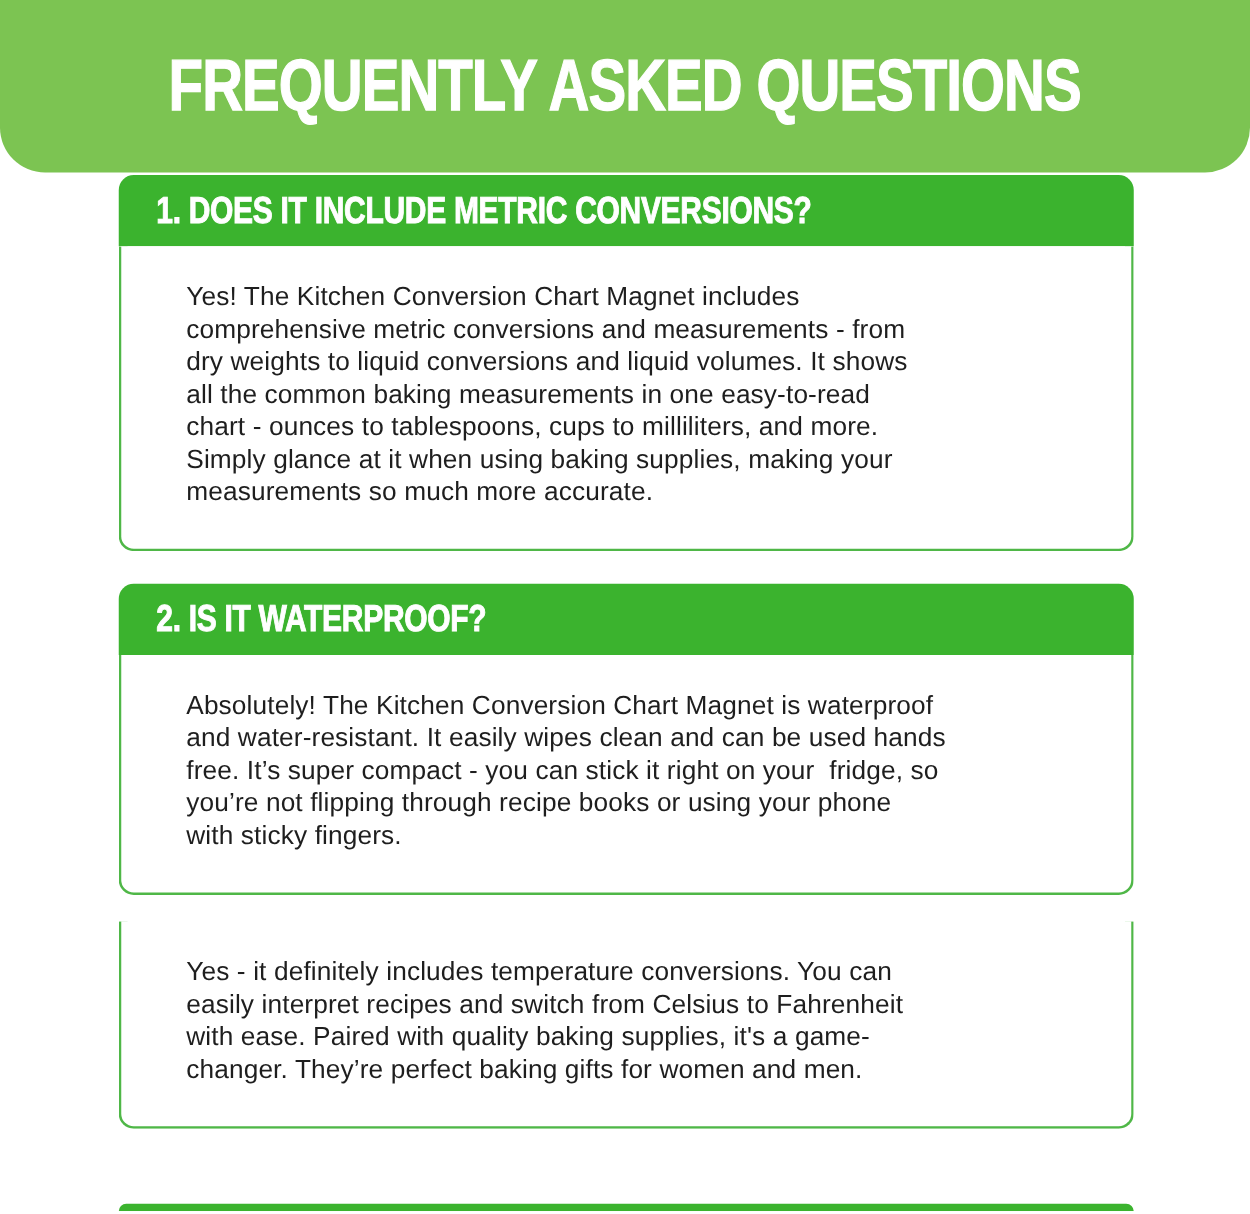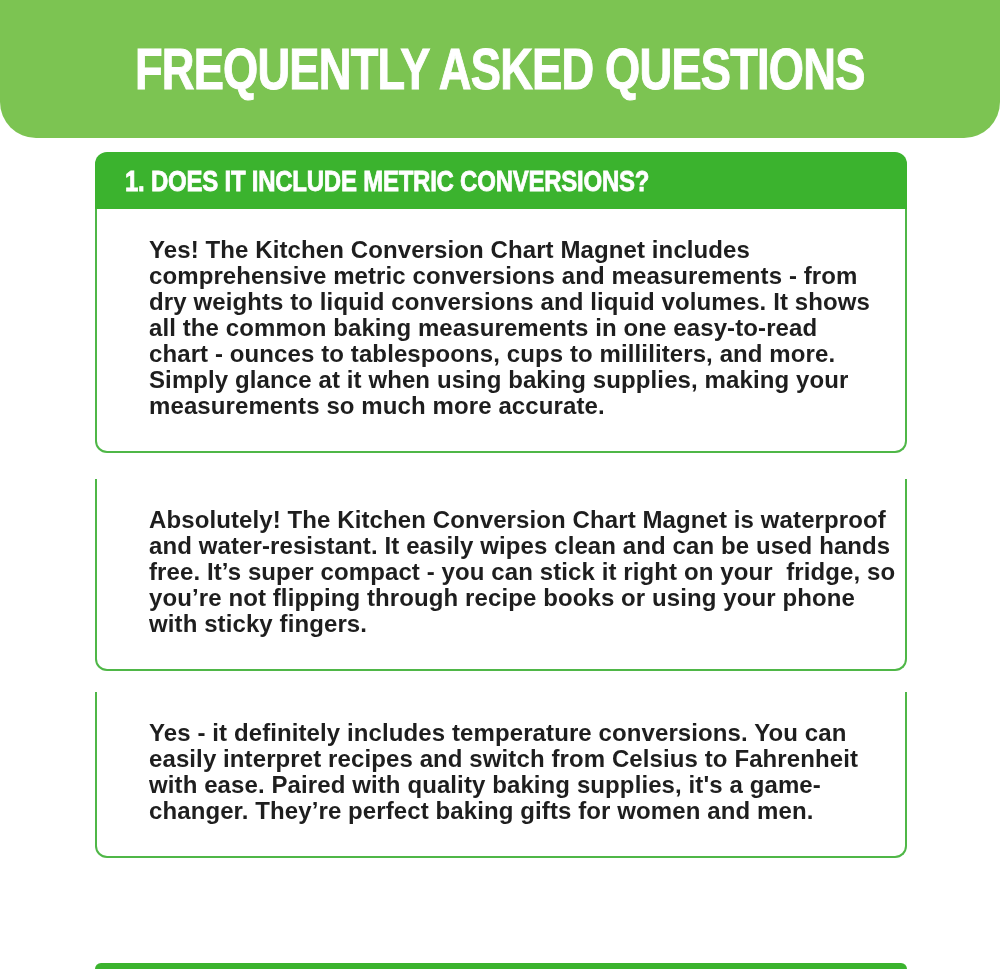--- a/index.html
+++ b/index.html
@@ -36,21 +36,21 @@
     font-weight:700;
     letter-spacing:-1px;
     white-space:nowrap;
     display:inline-block;
     transform:scaleX(0.78);
     transform-origin:center center;
     -webkit-text-stroke:1px var(--text-white);
     line-height:1;
   }
   
-  .faq-list{ margin-top:14px; }
+  .faq-list{ margin-top:2px; }
   .qcard{
     margin:0 93px 0 95px; 
     border-radius:12px;
   }
   .qcard + .qcard{ margin-top:26px; }
   .qcard:nth-of-type(3){ margin-top:21px; }
   .qheader{
     background:var(--header-green);
     border-radius:12px 12px 0 0;
     height:57px;
@@ -74,23 +74,23 @@
   .qbody{
     background:#fff;
     border:2px solid var(--card-border-green);
     border-top:none;
     border-radius:0 0 12px 12px;
     padding:28px 16px 32px 52px;
   }
   .qcard:nth-of-type(3) .qbody{ padding-bottom:32px; }
   .answer{
     font-family:"Liberation Sans", sans-serif;
-    font-size:24px;
+    font-size:21px;
     line-height:26px;
-    font-weight:700;
+    font-weight:400;
     color:var(--text-dark);
     white-space:pre;
     letter-spacing:0.1px;
   }
   
   .next-peek{
     position:absolute;
     left:95px;
     right:93px;
     bottom:0;
@@ -119,20 +119,23 @@
 comprehensive metric conversions and measurements - from
 dry weights to liquid conversions and liquid volumes. It shows
 all the common baking measurements in one easy-to-read
 chart - ounces to tablespoons, cups to milliliters, and more.
 Simply glance at it when using baking supplies, making your
 measurements so much more accurate.</p>
       </div>
     </section>
 
     <section class="qcard">
+      <div class="qheader">
+        <span class="qtitle">2. IS IT WATERPROOF?</span>
+      </div>
       <div class="qbody">
         <p class="answer">Absolutely! The Kitchen Conversion Chart Magnet is waterproof
 and water-resistant. It easily wipes clean and can be used hands
 free. It’s super compact - you can stick it right on your  fridge, so
 you’re not flipping through recipe books or using your phone
 with sticky fingers.</p>
       </div>
     </section>
 
     <section class="qcard">

